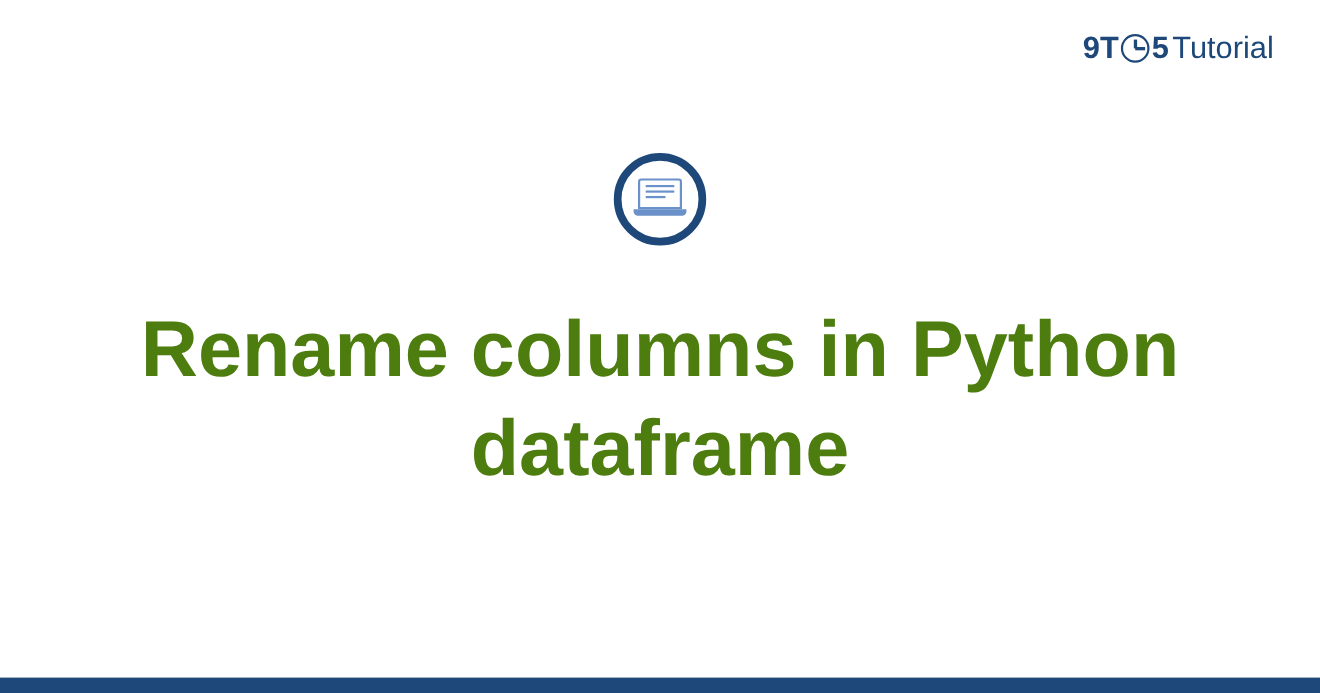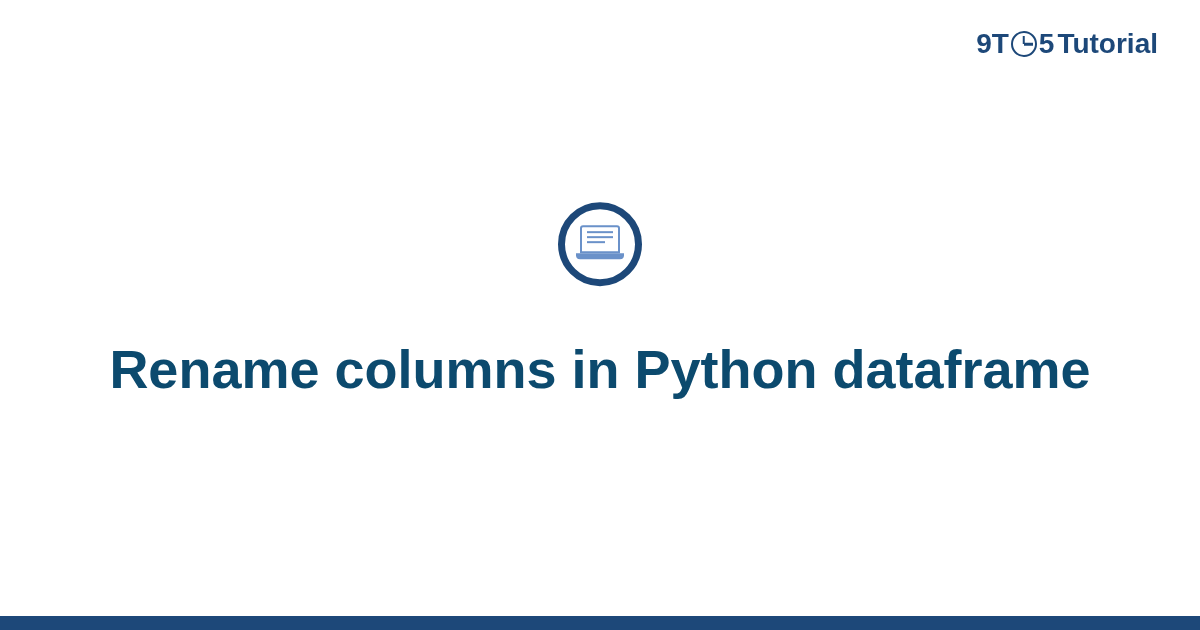--- a/index.html
+++ b/index.html
@@ -55,21 +55,21 @@
       width: 2.5px;
       height: 8px;
       bottom: 50%;
       left: 50%;
       transform: translateX(-50%);
     }
     .logo .five {
       font-weight: 700;
     }
     .logo .tutorial {
-      font-weight: 700;
+      font-weight: 400;
       margin-left: 3px;
     }
     .center-content {
       position: absolute;
       top: 50%;
       left: 50%;
       transform: translate(-50%, -56%);
       width: 100%;
       text-align: center;
     }
@@ -111,23 +111,23 @@
       width: 70%;
     }
     .laptop-base {
       width: 48px;
       height: 6px;
       background: #6a91c9;
       border-radius: 0 0 4px 4px;
       margin: 0 auto;
     }
     .title {
-      font-size: 54px;
+      font-size: 72px;
       font-weight: 700;
-      color: #0c4a6e;
+      color: #4d7c0f;
       line-height: 1.25;
       padding: 0 72px;
     }
     .footer-bar {
       position: absolute;
       bottom: 0;
       left: 0;
       width: 100%;
       height: 14px;
       background: #1d4879;

